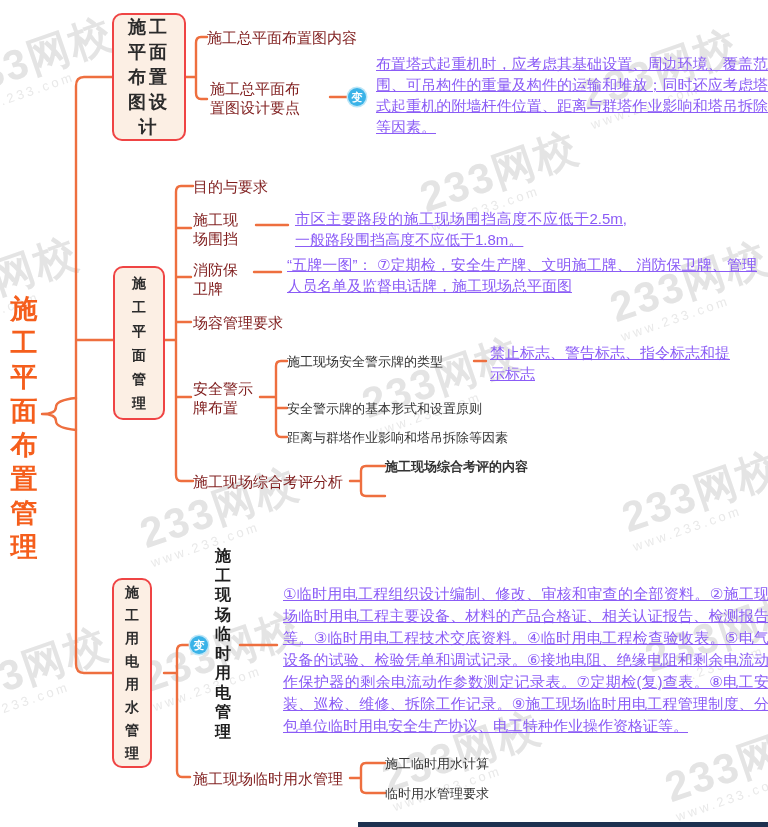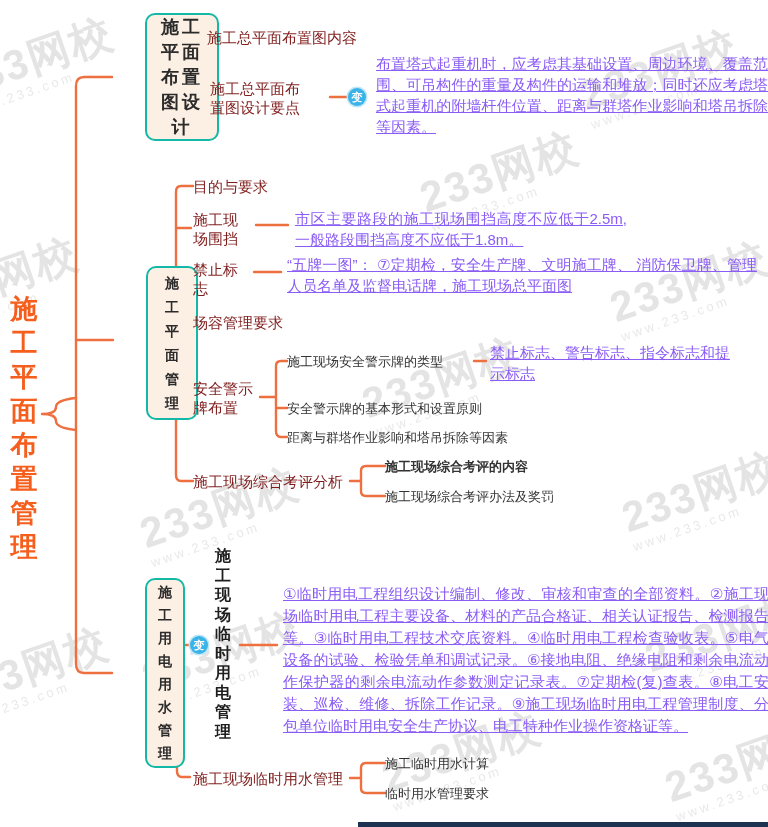--- a/index.html
+++ b/index.html
@@ -7,22 +7,22 @@
     position:relative;width:768px;height:827px;background:#ffffff;overflow:hidden;
     font-family:"Liberation Sans","DejaVu Sans",sans-serif;color:#222;
   }
   svg.links{position:absolute;left:0;top:0;pointer-events:none;}
   
   .wm{position:absolute;transform:rotate(-19deg);color:#e4e4e4;pointer-events:none;white-space:nowrap;}
   .wm .wm-big{display:block;font-size:42px;font-weight:bold;letter-spacing:2px;line-height:40px;}
   .wm .wm-small{display:block;font-size:13px;letter-spacing:3px;color:#e9e9e9;margin-top:2px;}
   
   .topic-box{
-    position:absolute;background:#fcefe4;border:2px solid #14b8a6;border-radius:10px;
-    display:flex;align-items:center;justify-content:center;box-sizing:border-box;margin-left:33px;
+    position:absolute;background:#fcefe4;border:2px solid #ef4444;border-radius:10px;
+    display:flex;align-items:center;justify-content:center;box-sizing:border-box;
   }
   .topic-box .tb-label{
     font-weight:bold;color:#2b2b2b;word-break:break-all;text-align:center;
   }
   .w2{width:42px;font-size:18px;line-height:25px;letter-spacing:3px;}
   .w1{width:20px;font-size:14px;line-height:24px;}
   
   .node-title{position:absolute;font-size:15px;font-weight:normal;color:#7f1d1d;line-height:18px;}
   .node-title.wrap{word-break:break-all;}
   .node-plain{position:absolute;font-size:13px;color:#333;line-height:18px;}
@@ -134,34 +134,33 @@
   <div class="note" style="left:376px;top:53px;width:392px;">布置塔式起重机时，应考虑其基础设置、周边环境、覆盖范围、可吊构件的重量及构件的运输和堆放；同时还应考虑塔式起重机的附墙杆件位置、距离与群塔作业影响和塔吊拆除等因素。</div>
 
   <div class="topic-box" style="left:113px;top:266px;width:52px;height:154px;">
     <div class="tb-label w1">施工平面管理</div>
   </div>
   <div class="node-title" style="left:193px;top:178px;">目的与要求</div>
 
   <div class="node-title wrap" style="left:193px;top:210px;width:50px;line-height:19px;">施工现场围挡</div>
   <div class="note" style="left:295px;top:208px;width:332px;">市区主要路段的施工现场围挡高度不应低于2.5m,一般路段围挡高度不应低于1.8m。</div>
 
-  <div class="node-title wrap" style="left:193px;top:260px;width:50px;line-height:19px;">禁止标志</div>
+  <div class="node-title wrap" style="left:193px;top:260px;width:50px;line-height:19px;">消防保卫牌</div>
   <div class="note" style="left:287px;top:254px;width:470px;">“五牌一图”： ⑦定期检，安全生产牌、文明施工牌、 消防保卫牌、管理人员名单及监督电话牌，施工现场总平面图</div>
 
   <div class="node-title" style="left:193px;top:314px;">场容管理要求</div>
 
   <div class="node-title wrap" style="left:193px;top:379px;width:66px;line-height:19px;">安全警示牌布置</div>
   <div class="node-plain" style="left:287px;top:353px;">施工现场安全警示牌的类型</div>
   <div class="note" style="left:490px;top:342px;width:240px;">禁止标志、警告标志、指令标志和提示标志</div>
   <div class="node-plain" style="left:287px;top:400px;">安全警示牌的基本形式和设置原则</div>
   <div class="node-plain" style="left:287px;top:429px;">距离与群塔作业影响和塔吊拆除等因素</div>
 
   <div class="node-title" style="left:193px;top:473px;">施工现场综合考评分析</div>
   <div class="node-plain" style="left:385px;top:458px;font-weight:bold;">施工现场综合考评的内容</div>
-  <div class="node-plain" style="left:385px;top:488px;">施工现场综合考评办法及奖罚</div>
 
   <div class="topic-box" style="left:112px;top:578px;width:40px;height:190px;">
     <div class="tb-label w1" style="line-height:23px;">施工用电用水管理</div>
   </div>
   <div class="badge" style="left:190px;top:636px;">变</div>
   <div class="vlabel" style="left:214px;top:546px;">施工现场临时用电管理</div>
   <div class="note" style="left:283px;top:583px;width:486px;line-height:22px;">①临时用电工程组织设计编制、修改、审核和审查的全部资料。②施工现场临时用电工程主要设备、材料的产品合格证、相关认证报告、检测报告等。③临时用电工程技术交底资料。④临时用电工程检查验收表。⑤电气设备的试验、检验凭单和调试记录。⑥接地电阻、绝缘电阻和剩余电流动作保护器的剩余电流动作参数测定记录表。⑦定期检(复)查表。⑧电工安装、巡检、维修、拆除工作记录。⑨施工现场临时用电工程管理制度、分包单位临时用电安全生产协议、电工特种作业操作资格证等。</div>
 
   <div class="node-title" style="left:193px;top:770px;">施工现场临时用水管理</div>
   <div class="node-plain" style="left:385px;top:755px;">施工临时用水计算</div>

